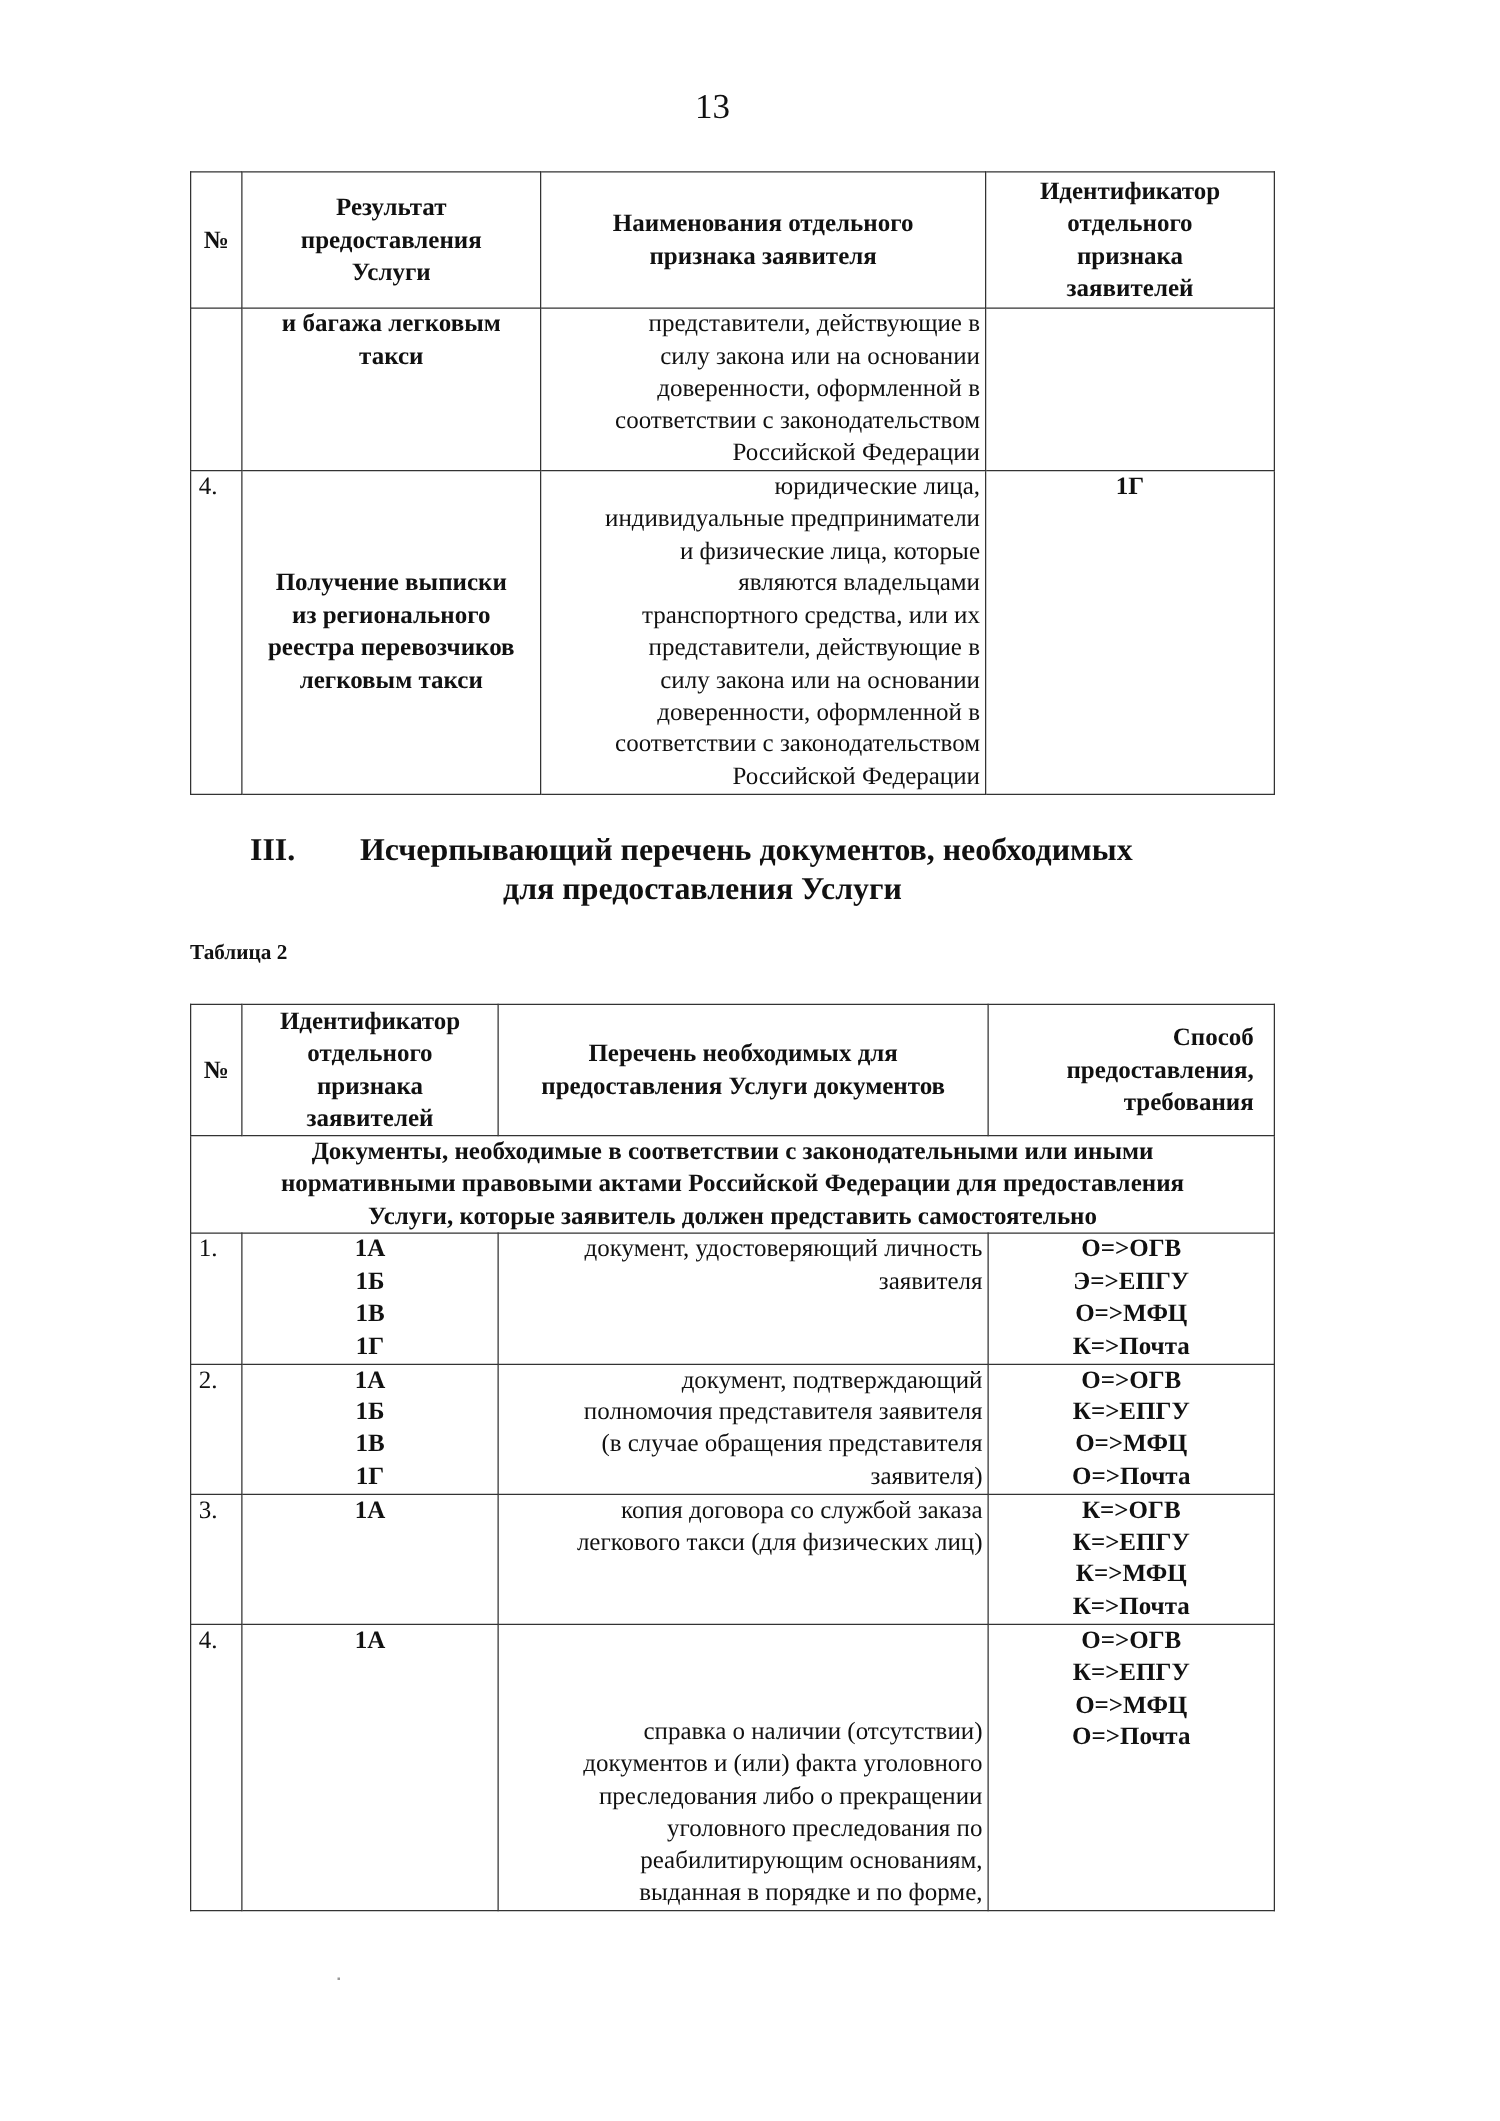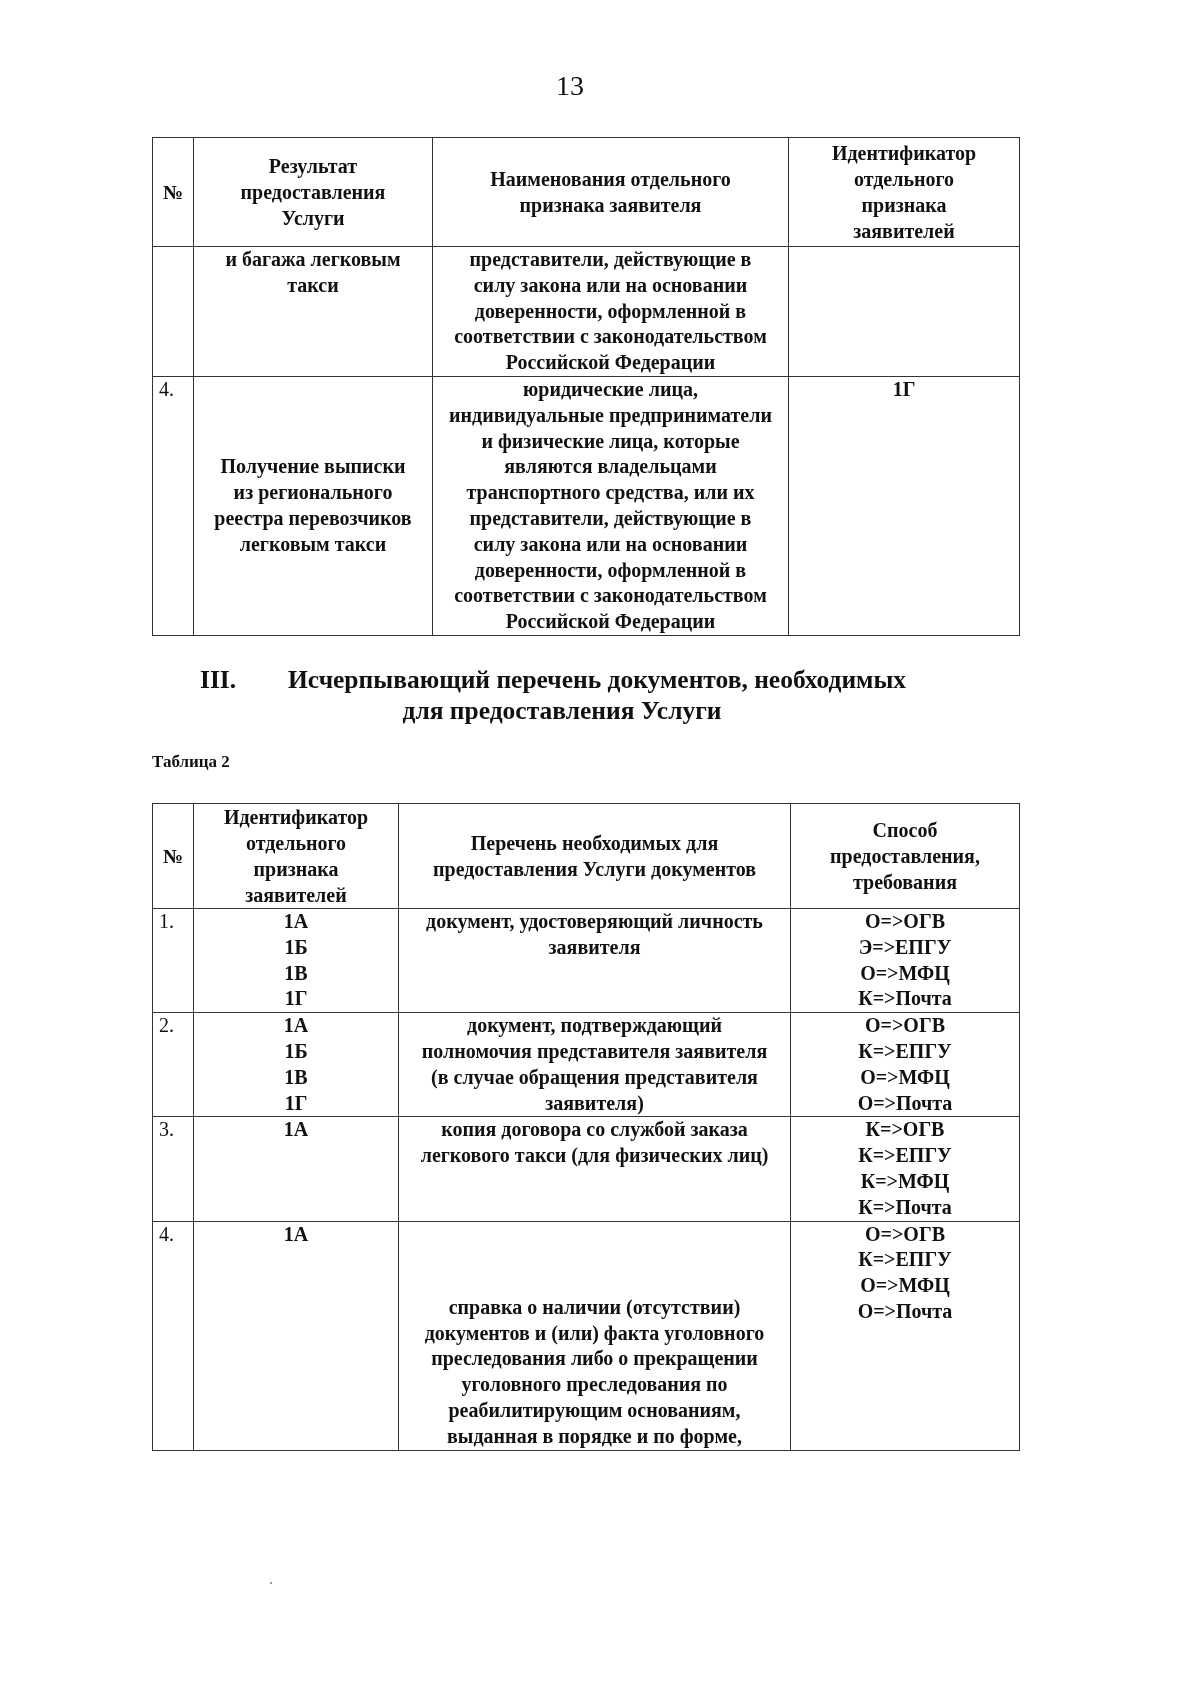--- a/index.html
+++ b/index.html
@@ -16,21 +16,21 @@
     font-size: 20px; line-height: 25.8px;
   }
   table.doc td, table.doc th {
     border: 1.5px solid #333; padding: 0 4px; vertical-align: top;
   }
   table.doc th {
     font-weight: bold; text-align: center; vertical-align: middle;
     font-size: 20px; line-height: 26px;
   }
   .c { text-align: center; font-weight: bold; }
-  .l { text-align: center; font-weight: bold; }
+  .l { text-align: right; }
   .mid { vertical-align: middle !important; }
   .num { padding-left: 6px !important; }
   #table1 { left: 152px; top: 137px; width: 867px; }
   #table2 { left: 152px; top: 803px; width: 867px; }
   .section-heading {
     position: absolute; top: 664px; left: 0; width: 1200px;
     font-weight: bold; font-size: 25.5px; line-height: 31px;
   }
   .section-heading .roman { position: absolute; left: 200px; top: 0; }
   .section-heading .title-line1 { position: absolute; left: 288px; top: 0; white-space: nowrap; }
@@ -110,21 +110,24 @@
     <col style="width:41px">
       <col style="width:205px">
       <col style="width:392px">
       <col style="width:229px">
   </colgroup>
   <tbody>
       <tr style="height:104px">
     <th>№</th>
     <th style="padding:0 12px;">Идентификатор отдельного признака заявителей</th>
     <th style="padding:0 8px;">Перечень необходимых для предоставления Услуги документов</th>
-    <th style="padding:0 16px;">Способ предоставления, требования</th>
+    <th style="padding:0 16px;text-align:right;">Способ предоставления, требования</th>
+  </tr>
+  <tr style="height:78px">
+    <td colspan="4" class="c" style="padding:0 60px;">Документы, необходимые в соответствии с законодательными или иными нормативными правовыми актами Российской Федерации для предоставления Услуги, которые заявитель должен представить самостоятельно</td>
   </tr>
 
   <tr style="height:102px">
     <td class="num">1.</td>
     <td class="c lines">
       <span>1А</span>
       <span>1Б</span>
       <span>1В</span>
       <span>1Г</span>
     </td>

